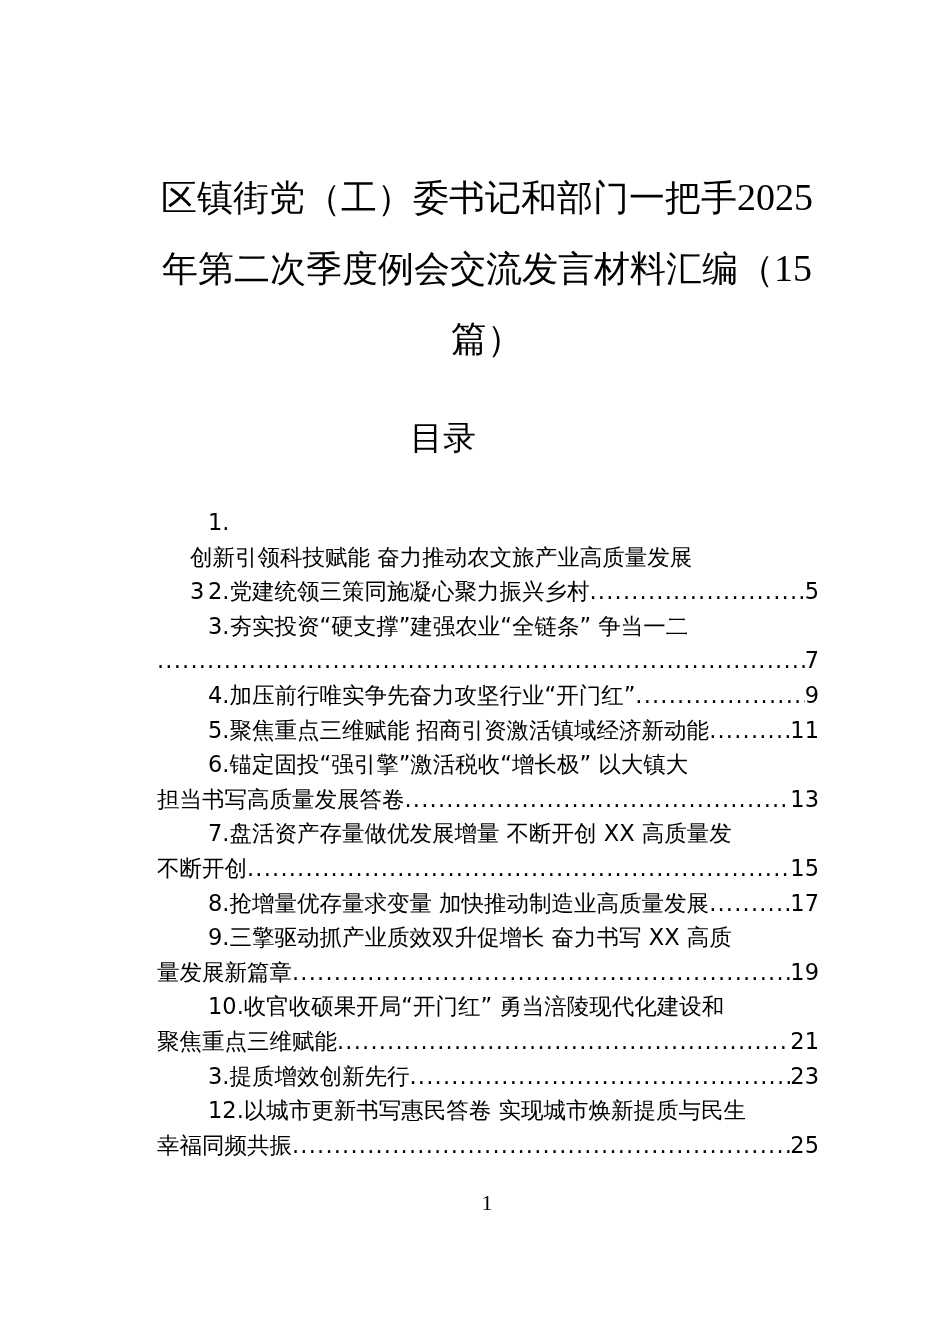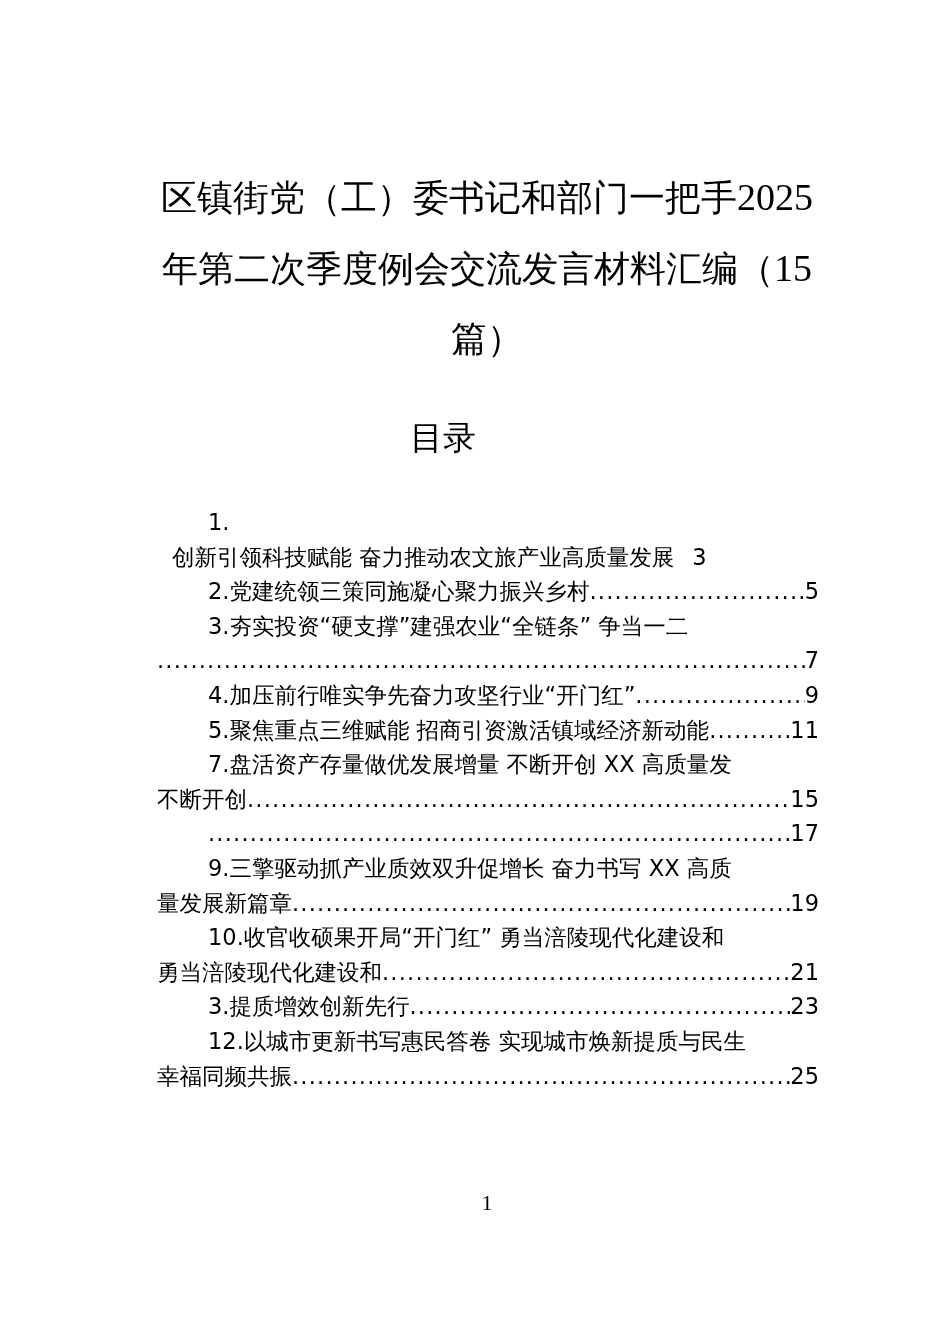--- a/index.html
+++ b/index.html
@@ -14,21 +14,21 @@
   .toc-heading {
     position: absolute; left: 0; width: 862px; top: 414px; text-align: center;
     font-family: "DejaVu Sans", sans-serif; font-size: 33px; line-height: 48px;
   }
   .toc {
     position: absolute; left: 145px; width: 662px; top: 505px;
     font-family: "DejaVu Sans", sans-serif; font-size: 22.5px; line-height: 34.6px;
   }
   .line { position: relative; height: 34.6px; white-space: nowrap; display: flex; align-items: baseline; }
   .line.indent { padding-left: 51px; }
-  .line.indent15 { padding-left: 15px; }
+  .line.indent15 { padding-left: 15px; flex-direction: column; }
   .line .text { flex: 0 0 auto; }
   .line .dots {
     flex: 1 1 auto; overflow: hidden; white-space: nowrap; letter-spacing: 1.2px;
   }
   .line .dots::before {
     content: "......................................................................................................................................................................................";
   }
   .line .page-num { flex: 0 0 auto; }
   .line.justify { justify-content: space-between; text-align: center; }
   .entry { display: block; text-decoration: none; color: inherit; }
@@ -89,34 +89,45 @@
     </a>
 
     <a class="entry">
       <div class="line indent">
           <span class="text"><span>5.</span><span>聚焦重点三维赋能 招商引资激活镇域经济新动能</span></span>
           <span class="dots"></span>
           <span class="page-num">11</span>
         </div>
     </a>
 
+    <a class="entry">
+      <div class="line indent">
+          <span class="text"><span>6.</span><span>锚定固投“强引擎”激活税收“增长极” 以大镇大</span></span>
+        </div>
+      <div class="line">
+          <span class="text">担当书写高质量发展答卷</span>
+          <span class="dots"></span>
+          <span class="page-num">13</span>
+        </div>
+    </a>
 
     <a class="entry">
       <div class="line indent">
           <span class="text"><span>7.</span><span>盘活资产存量做优发展增量 不断开创 XX 高质量发</span></span>
         </div>
       <div class="line">
           <span class="text">不断开创</span>
           <span class="dots"></span>
           <span class="page-num">15</span>
         </div>
     </a>
 
     <a class="entry">
       <div class="line indent">
+          <span class="text"><span>8.</span><span>抢增量优存量求变量 加快推动制造业高质量发展</span></span>
           <span class="dots"></span>
           <span class="page-num">17</span>
         </div>
     </a>
 
     <a class="entry">
       <div class="line indent">
           <span class="text"><span>9.</span><span>三擎驱动抓产业质效双升促增长 奋力书写 XX 高质</span></span>
         </div>
       <div class="line">
@@ -124,21 +135,21 @@
           <span class="dots"></span>
           <span class="page-num">19</span>
         </div>
     </a>
 
     <a class="entry">
       <div class="line indent">
           <span class="text"><span>10.</span><span>收官收硕果开局“开门红” 勇当涪陵现代化建设和</span></span>
         </div>
       <div class="line">
-          <span class="text">勇当涪陵现代化建设和</span>
+          <span class="text">聚焦重点三维赋能</span>
           <span class="dots"></span>
           <span class="page-num">21</span>
         </div>
     </a>
 
     <a class="entry">
       <div class="line indent">
           <span class="text"><span>3.</span><span>提质增效创新先行</span></span>
           <span class="dots"></span>
           <span class="page-num">23</span>

